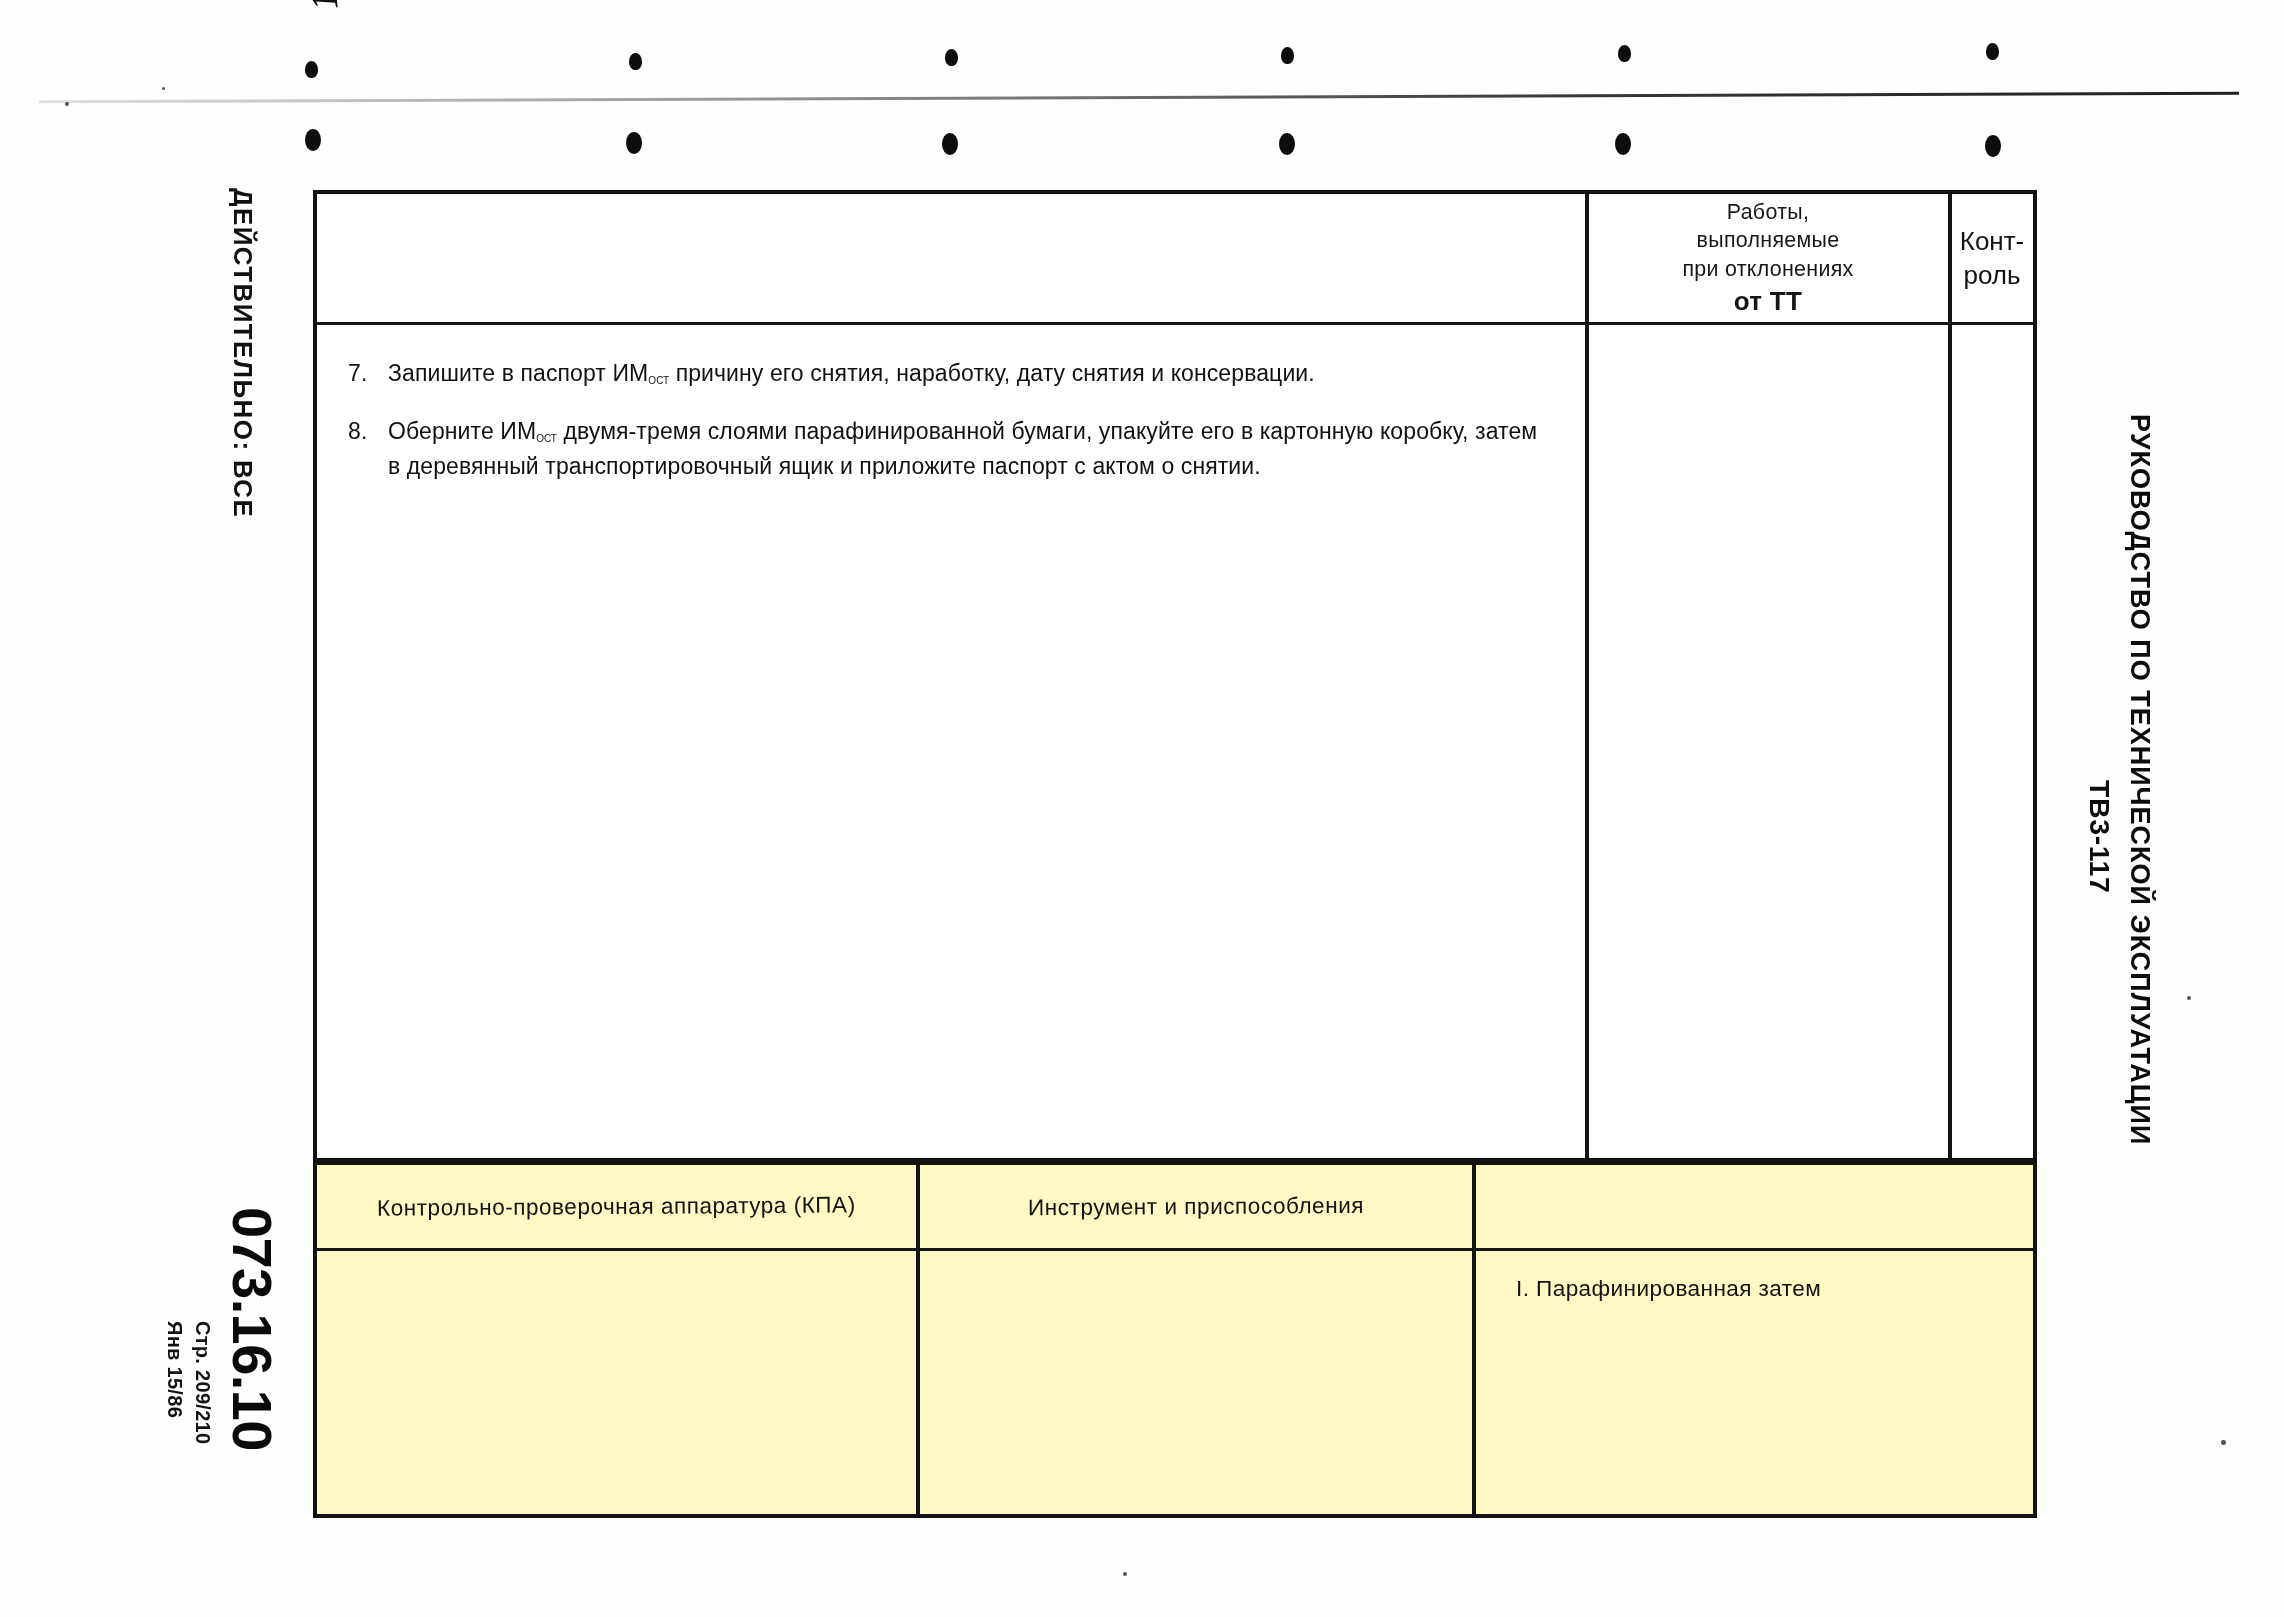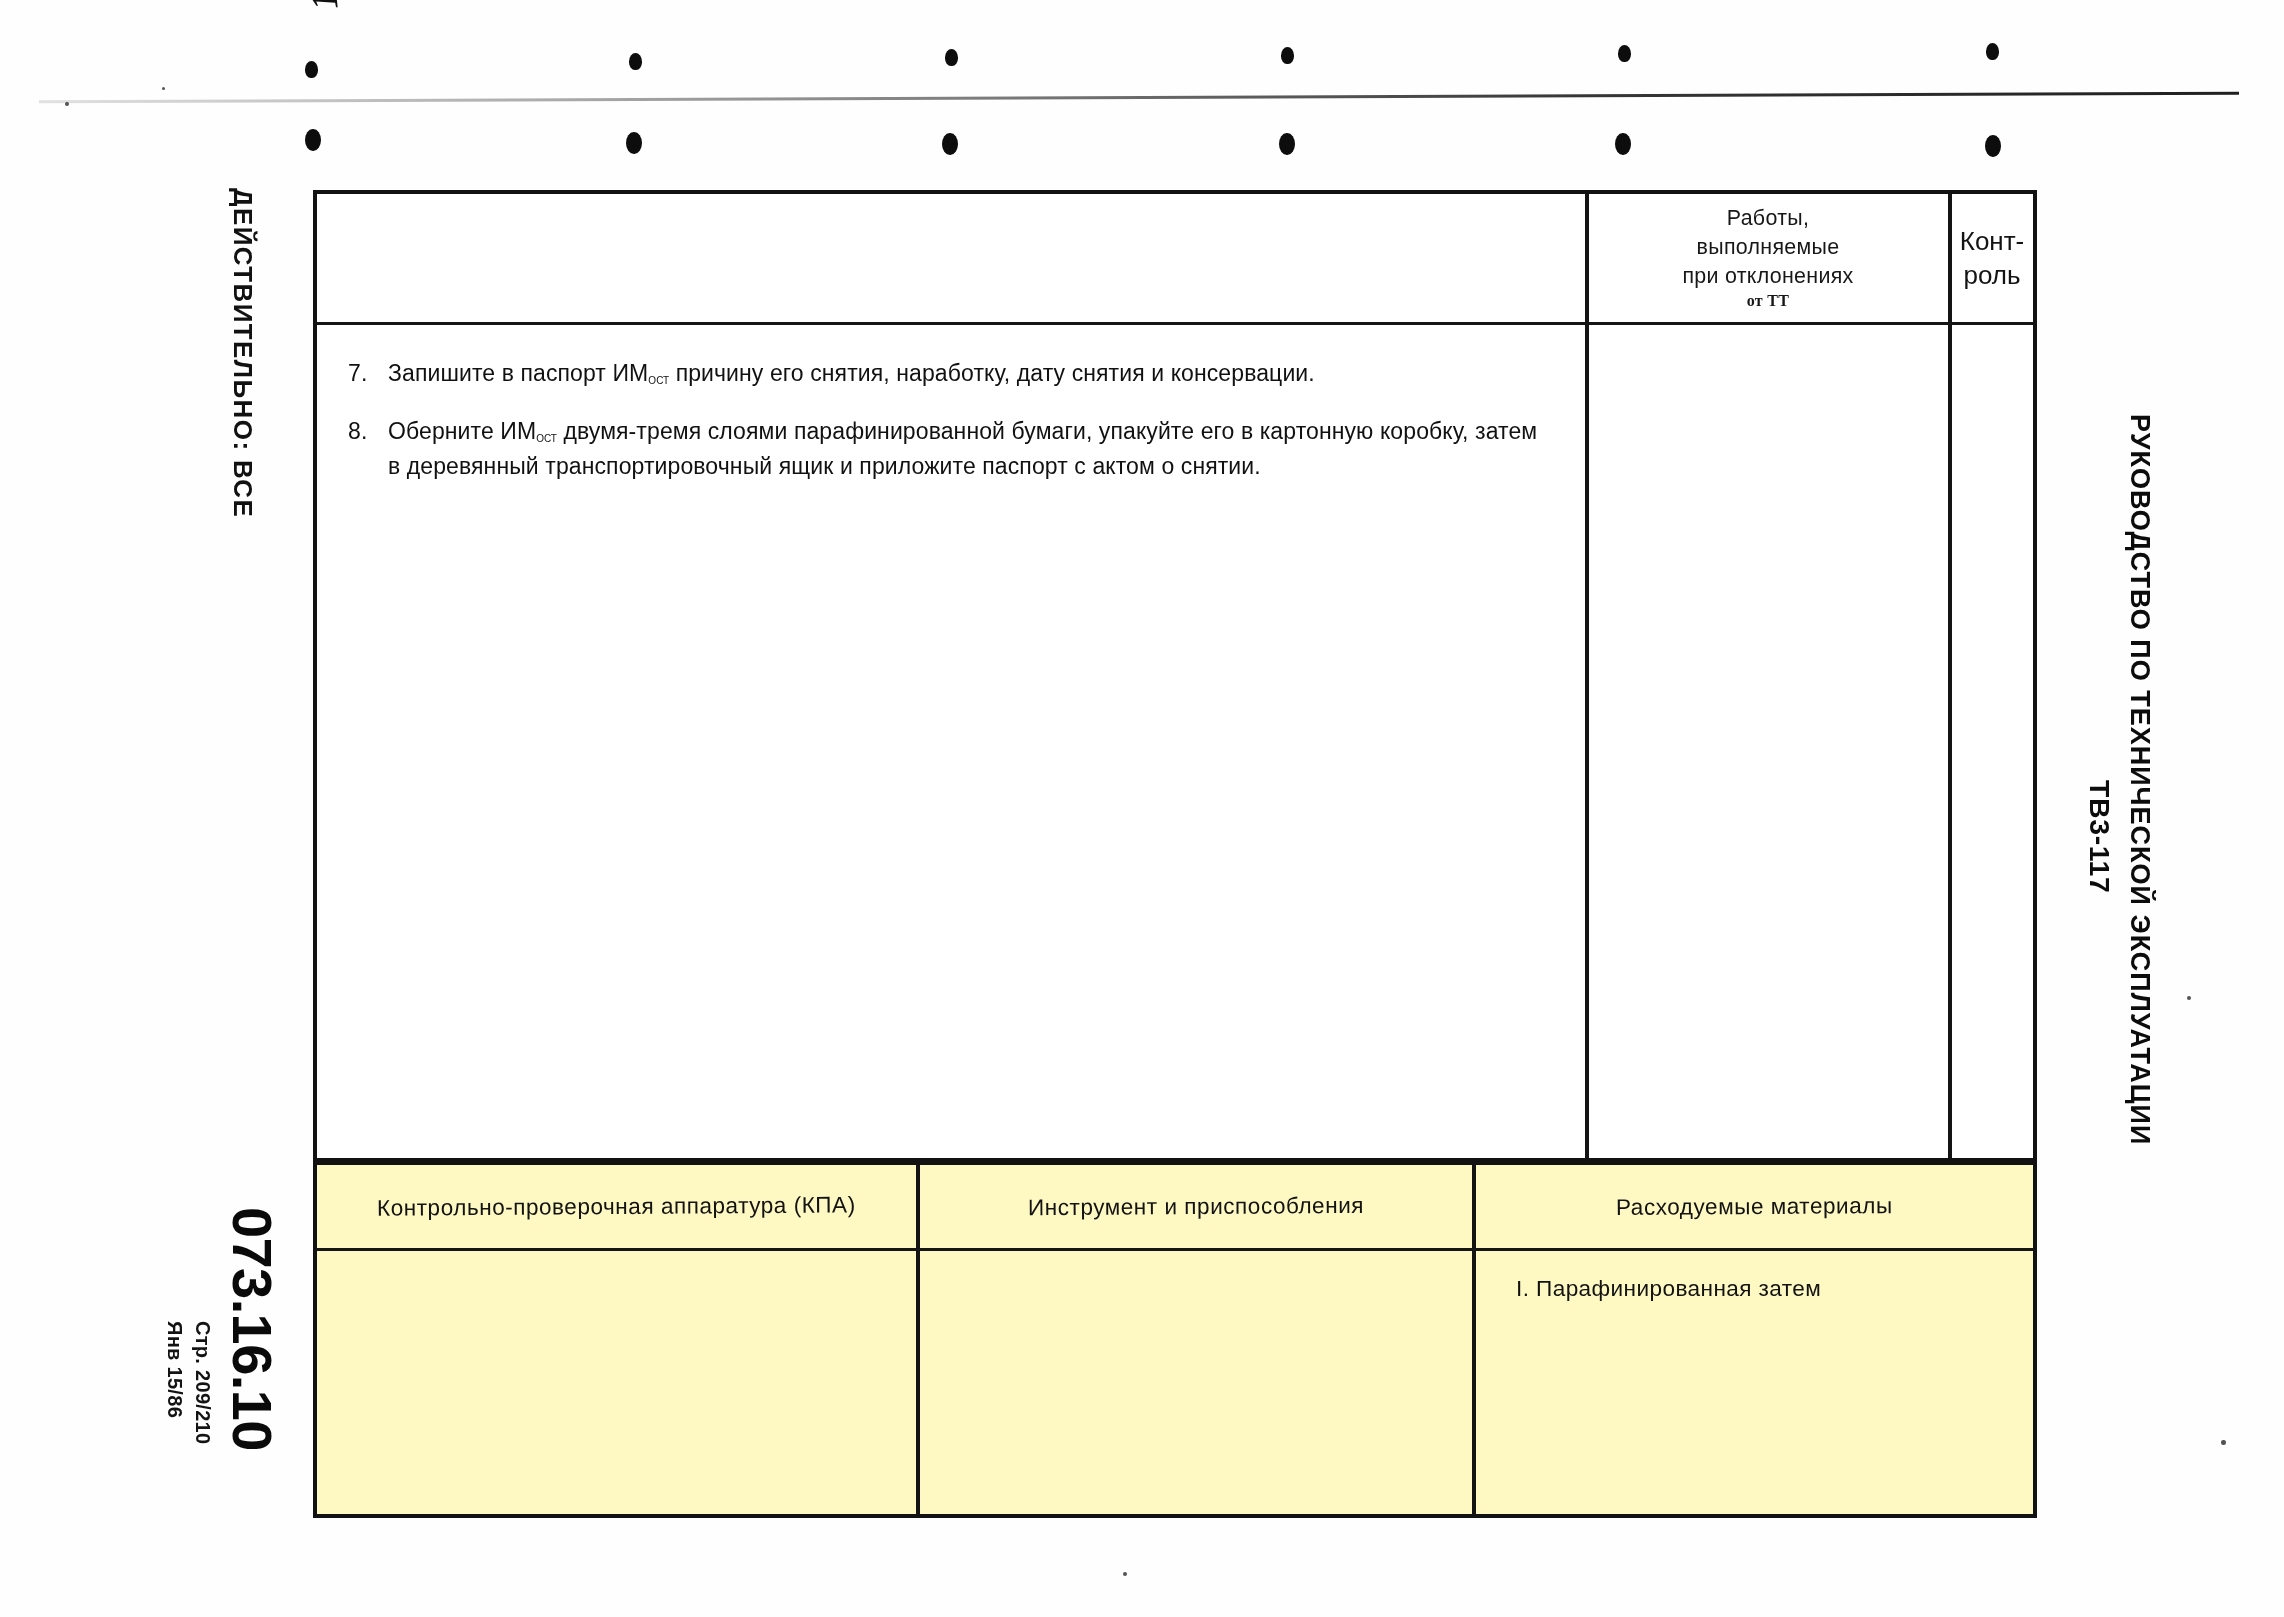--- a/index.html
+++ b/index.html
@@ -209,22 +209,21 @@
     justify-content: center;
     line-height: 1.34;
   }
   .uh-dev span {
     font-size: 21.4px;
     color: #171717;
     letter-spacing: 0.3px;
   }
   .uh-dev span.bold-last {
     font-weight: 700;
-    font-size: 16px;
-    font-family: Liberation Serif, serif;
+    font-size: 26px;
   }
   .uh-ctrl {
     position: absolute;
     left: 1634px;
     top: 0;
     right: 0;
     height: 128px;
     display: flex;
     flex-direction: column;
     align-items: center;
@@ -408,23 +407,20 @@
     <div class="l-div1"></div>
     <div class="l-div2"></div>
     <div class="l-hsep"></div>
 
     <div class="lh lh-a">
       <span>Контрольно-проверочная аппаратура (КПА)</span>
     </div>
     <div class="lh lh-b">
       <span>Инструмент и приспособления</span>
     </div>
-    <div class="lh lh-c">
-      <span>Расходуемые материалы</span>
-    </div>
 
     <div class="lc lc-a"></div>
     <div class="lc lc-b"></div>
     <div class="lc lc-c">
       <div class="mat-item">I. Парафинированная затем</div>
     </div>
   </div>
 
 </div>
 

